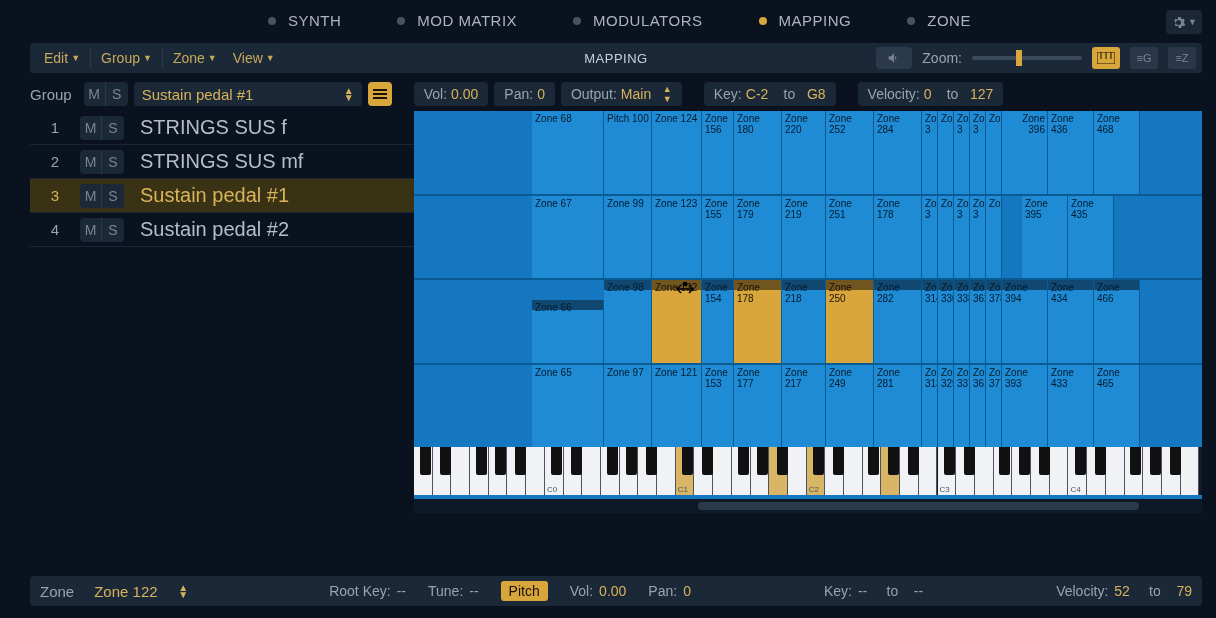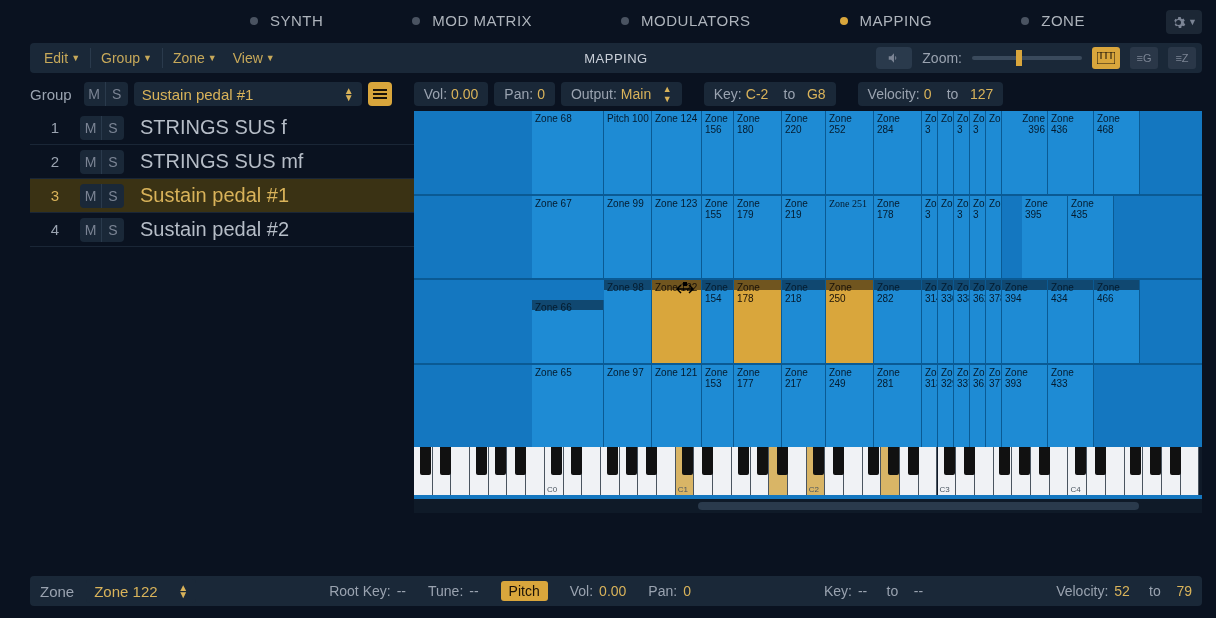--- a/index.html
+++ b/index.html
@@ -8,23 +8,24 @@
     background: #0a1220;
     font-family: -apple-system, BlinkMacSystemFont, "Segoe UI", Arial, sans-serif;
     font-size: 13px;
     color: #aeb4bc;
     overflow: hidden;
     position: relative;
   }
 
   
   .top-tabs {
-    display: flex; gap: 89px;
+    display: flex; gap: 56px;
     padding: 12px 0 10px 250px;
     align-items: center;
+    margin-left: 18px;
   }
   .top-tab { display: flex; align-items: center; gap: 12px; cursor: pointer; letter-spacing: .5px; font-size: 15px; }
   .dot { width: 8px; height: 8px; border-radius: 50%; background: #4a5361; }
   .dot.active { background: #d9a63c; }
   .gear-box {
     position: absolute; right: 14px; top: 10px;
     width: 36px; height: 24px; border-radius: 4px;
     background: #1c2735; display: flex; align-items: center; justify-content: center; gap:2px;
   }
   .gear-box svg { width: 15px; height: 15px; fill: #7b8494; }
@@ -328,21 +329,21 @@
           </div>
           <div class="zcell" style="width: 32px;">
             <div class="zcell-txt">Zone 155</div>
           </div>
           <div class="zcell" style="width: 48px;">
             <div class="zcell-txt">Zone 179</div>
           </div>
           <div class="zcell" style="width: 44px;">
             <div class="zcell-txt">Zone 219</div>
           </div>
-          <div class="zcell" style="width: 48px; font-family: Liberation Serif, serif;">
+          <div class="zcell" style="width: 48px;">
             <div class="zcell-txt">Zone 251</div>
           </div>
           <div class="zcell" style="width: 48px;">
             <div class="zcell-txt">Zone 178</div>
           </div>
           <div class="zcell" style="width: 16px;">
             <div class="zcell-txt">Zone 3</div>
           </div>
           <div class="zcell" style="width: 16px;">
             <div class="zcell-txt">Zone </div>
@@ -457,20 +458,23 @@
             <div class="zcell-txt">Zone 361</div>
           </div>
           <div class="zcell" style="width: 16px;">
             <div class="zcell-txt">Zone 377</div>
           </div>
           <div class="zcell" style="width: 46px;">
             <div class="zcell-txt">Zone 393</div>
           </div>
           <div class="zcell" style="width: 46px;">
             <div class="zcell-txt">Zone 433</div>
+          </div>
+          <div class="zcell" style="width: 46px;">
+            <div class="zcell-txt">Zone 465</div>
           </div>
         </div>
       </div>
     <div class="keyboard" id="keyboard">
         <div class="oct" style="width: 130.9px;">
           <div class="white-keys">
             <div class="wkey" style="width: 18.7px;"></div>
             <div class="wkey" style="width: 18.7px;"></div>
             <div class="wkey" style="width: 18.7px;"></div>
             <div class="wkey" style="width: 18.7px;"></div>

